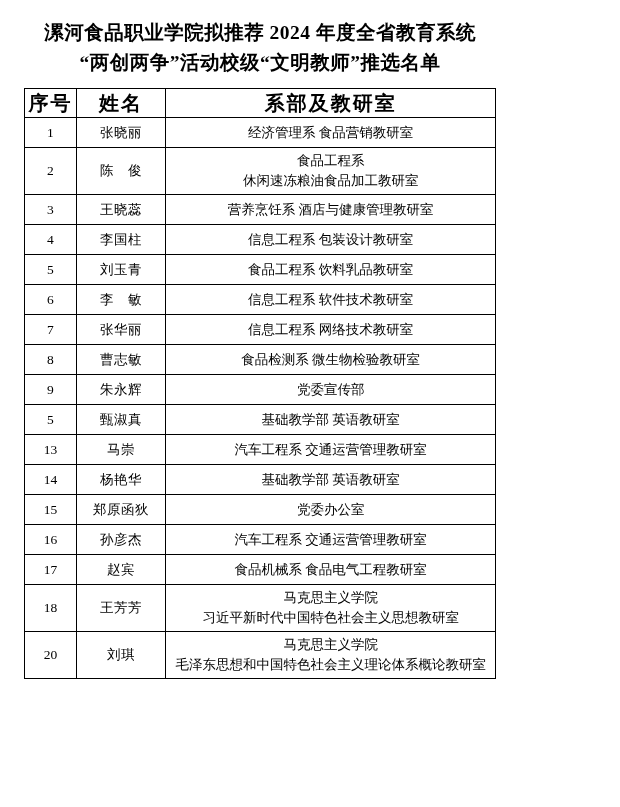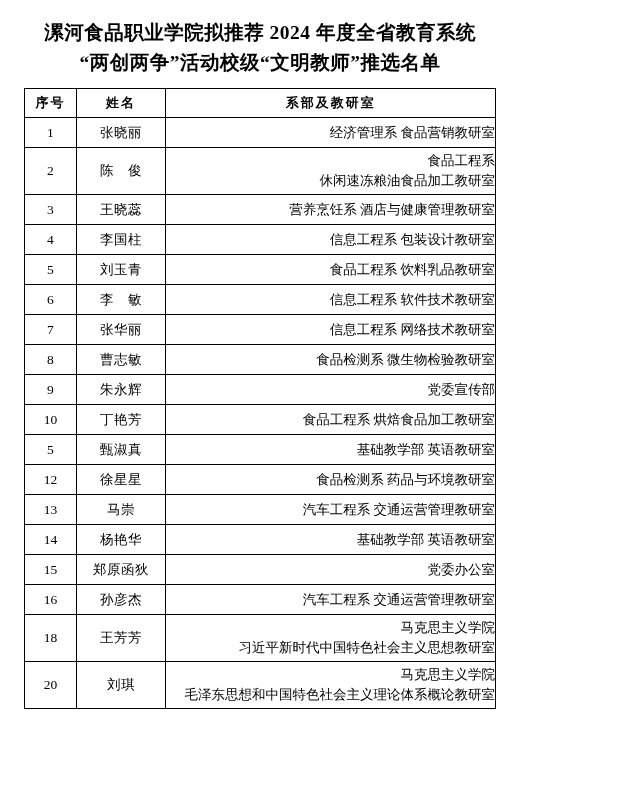--- a/index.html
+++ b/index.html
@@ -39,21 +39,21 @@
     font-size: 13.5px;
   }
   table.roster td, table.roster th {
     border: 1px solid #000000;
     text-align: center;
     vertical-align: middle;
     padding: 0;
   }
   table.roster thead th {
     font-weight: bold;
-    font-size: 13px;
+    font-size: 20px;
     height: 28px;
     letter-spacing: 2px;
   }
   col.c-idx { width: 11%; }
   col.c-name { width: 19%; }
   col.c-dept { width: 70%; }
 
   table.roster tbody td {
     height: 29px;
   }
@@ -62,21 +62,20 @@
   }
   .cell-lines {
     display: flex;
     flex-direction: column;
     justify-content: center;
     line-height: 20px;
   }
   .cell-lines span {
     display: block;
     white-space: nowrap;
-    text-align: right;
   }
   .name {
     letter-spacing: 0.5px;
     margin-left: 32px;
   }
 </style>
 </head>
 <body>
 
 <div class="page">
@@ -176,47 +175,29 @@
         <tr>
           <td>9</td>
           <td class="name">朱永辉</td>
           <td>
             <div class="cell-lines">
               <span>党委宣传部</span>
             </div>
           </td>
         </tr>
         <tr>
-          <td>10</td>
-          <td class="name">丁艳芳</td>
-          <td>
-            <div class="cell-lines">
-              <span>食品工程系 烘焙食品加工教研室</span>
-            </div>
-          </td>
-        </tr>
-        <tr>
           <td>5</td>
           <td class="name">甄淑真</td>
           <td>
             <div class="cell-lines">
               <span>基础教学部 英语教研室</span>
             </div>
           </td>
         </tr>
         <tr>
-          <td>12</td>
-          <td class="name">徐星星</td>
-          <td>
-            <div class="cell-lines">
-              <span>食品检测系 药品与环境教研室</span>
-            </div>
-          </td>
-        </tr>
-        <tr>
           <td>13</td>
           <td class="name">马崇</td>
           <td>
             <div class="cell-lines">
               <span>汽车工程系 交通运营管理教研室</span>
             </div>
           </td>
         </tr>
         <tr>
           <td>14</td>
@@ -235,20 +216,29 @@
               <span>党委办公室</span>
             </div>
           </td>
         </tr>
         <tr>
           <td>16</td>
           <td class="name">孙彦杰</td>
           <td>
             <div class="cell-lines">
               <span>汽车工程系 交通运营管理教研室</span>
+            </div>
+          </td>
+        </tr>
+        <tr>
+          <td>17</td>
+          <td class="name">赵宾</td>
+          <td>
+            <div class="cell-lines">
+              <span>食品机械系 食品电气工程教研室</span>
             </div>
           </td>
         </tr>
         <tr class="tall">
           <td>18</td>
           <td class="name">王芳芳</td>
           <td>
             <div class="cell-lines">
               <span>马克思主义学院</span>
               <span>习近平新时代中国特色社会主义思想教研室</span>

